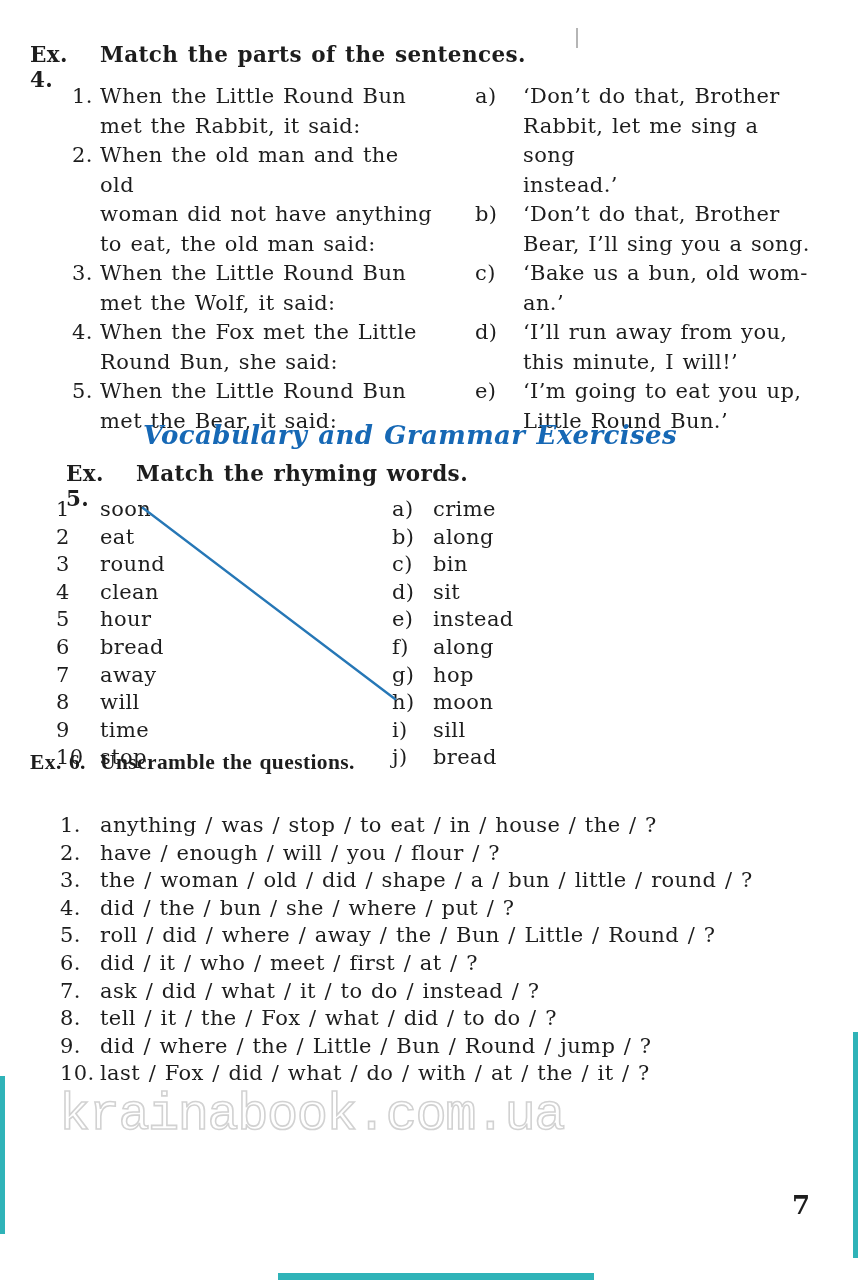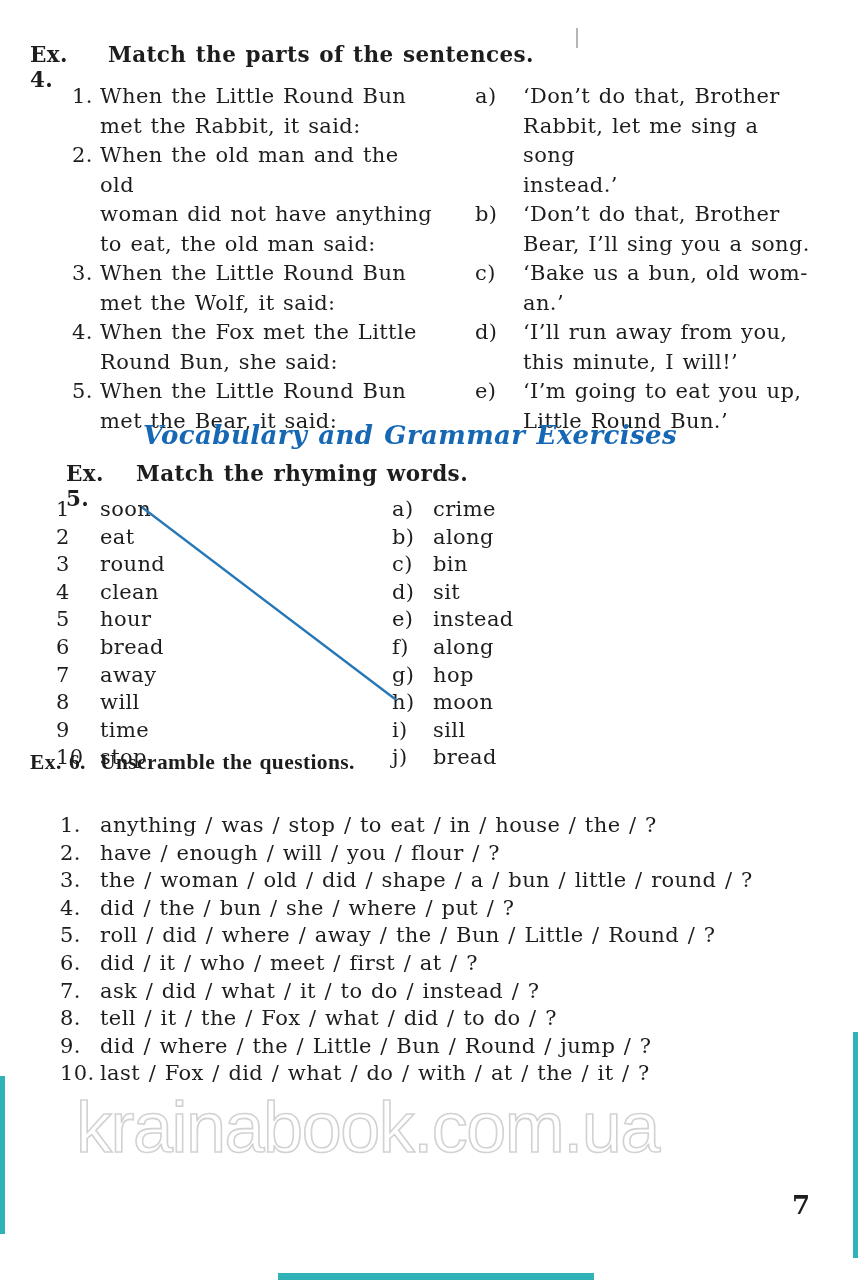--- a/index.html
+++ b/index.html
@@ -17,21 +17,21 @@
 
   
   .ex-header {
     position: absolute;
     left: 30px;
     display: flex;
     font-weight: bold;
     font-size: 21.5px;
   }
   .ex-header .ex-label { flex: 0 0 70px; }
-  #ex4-header { top: 42px; gap: 8px; }
+  #ex4-header { top: 42px; }
   #ex5-header { top: 461px; margin-left: 36px; }
   #ex6-header { top: 750px; font-family: Liberation Serif, serif; }
 
   
   .ex4-col { position: absolute; top: 82px; font-size: 21px; line-height: 29.5px; }
   .ex4-left  { left: 72px;  width: 368px; }
   .ex4-right { left: 475px; width: 340px; }
   .pair { display: flex; }
   .ex4-left  .marker { flex: 0 0 28px; }
   .ex4-right .marker { flex: 0 0 48px; }
@@ -63,23 +63,23 @@
   .ex6-row { display: flex; }
   .ex6-row .marker { flex: 0 0 40px; }
 
   
   .match-svg { position: absolute; left: 0; top: 0; width: 858px; height: 1280px; pointer-events: none; }
 
   
   .watermark {
     position: absolute;
     top: 1086px;
-    left: 76px;
-    font-family: Liberation Sans, sans-serif;
-    font-size: 72px;
+    left: 59px;
+    font-family: Liberation Mono, monospace;
+    font-size: 52px;
     color: transparent;
     -webkit-text-stroke: 1.6px #d2d2d2;
     letter-spacing: -1.5px;
     white-space: nowrap;
   }
 
   
   .page-number { position: absolute; top: 1190px; left: 792px; font-size: 26px; font-weight: bold; }
 
   

